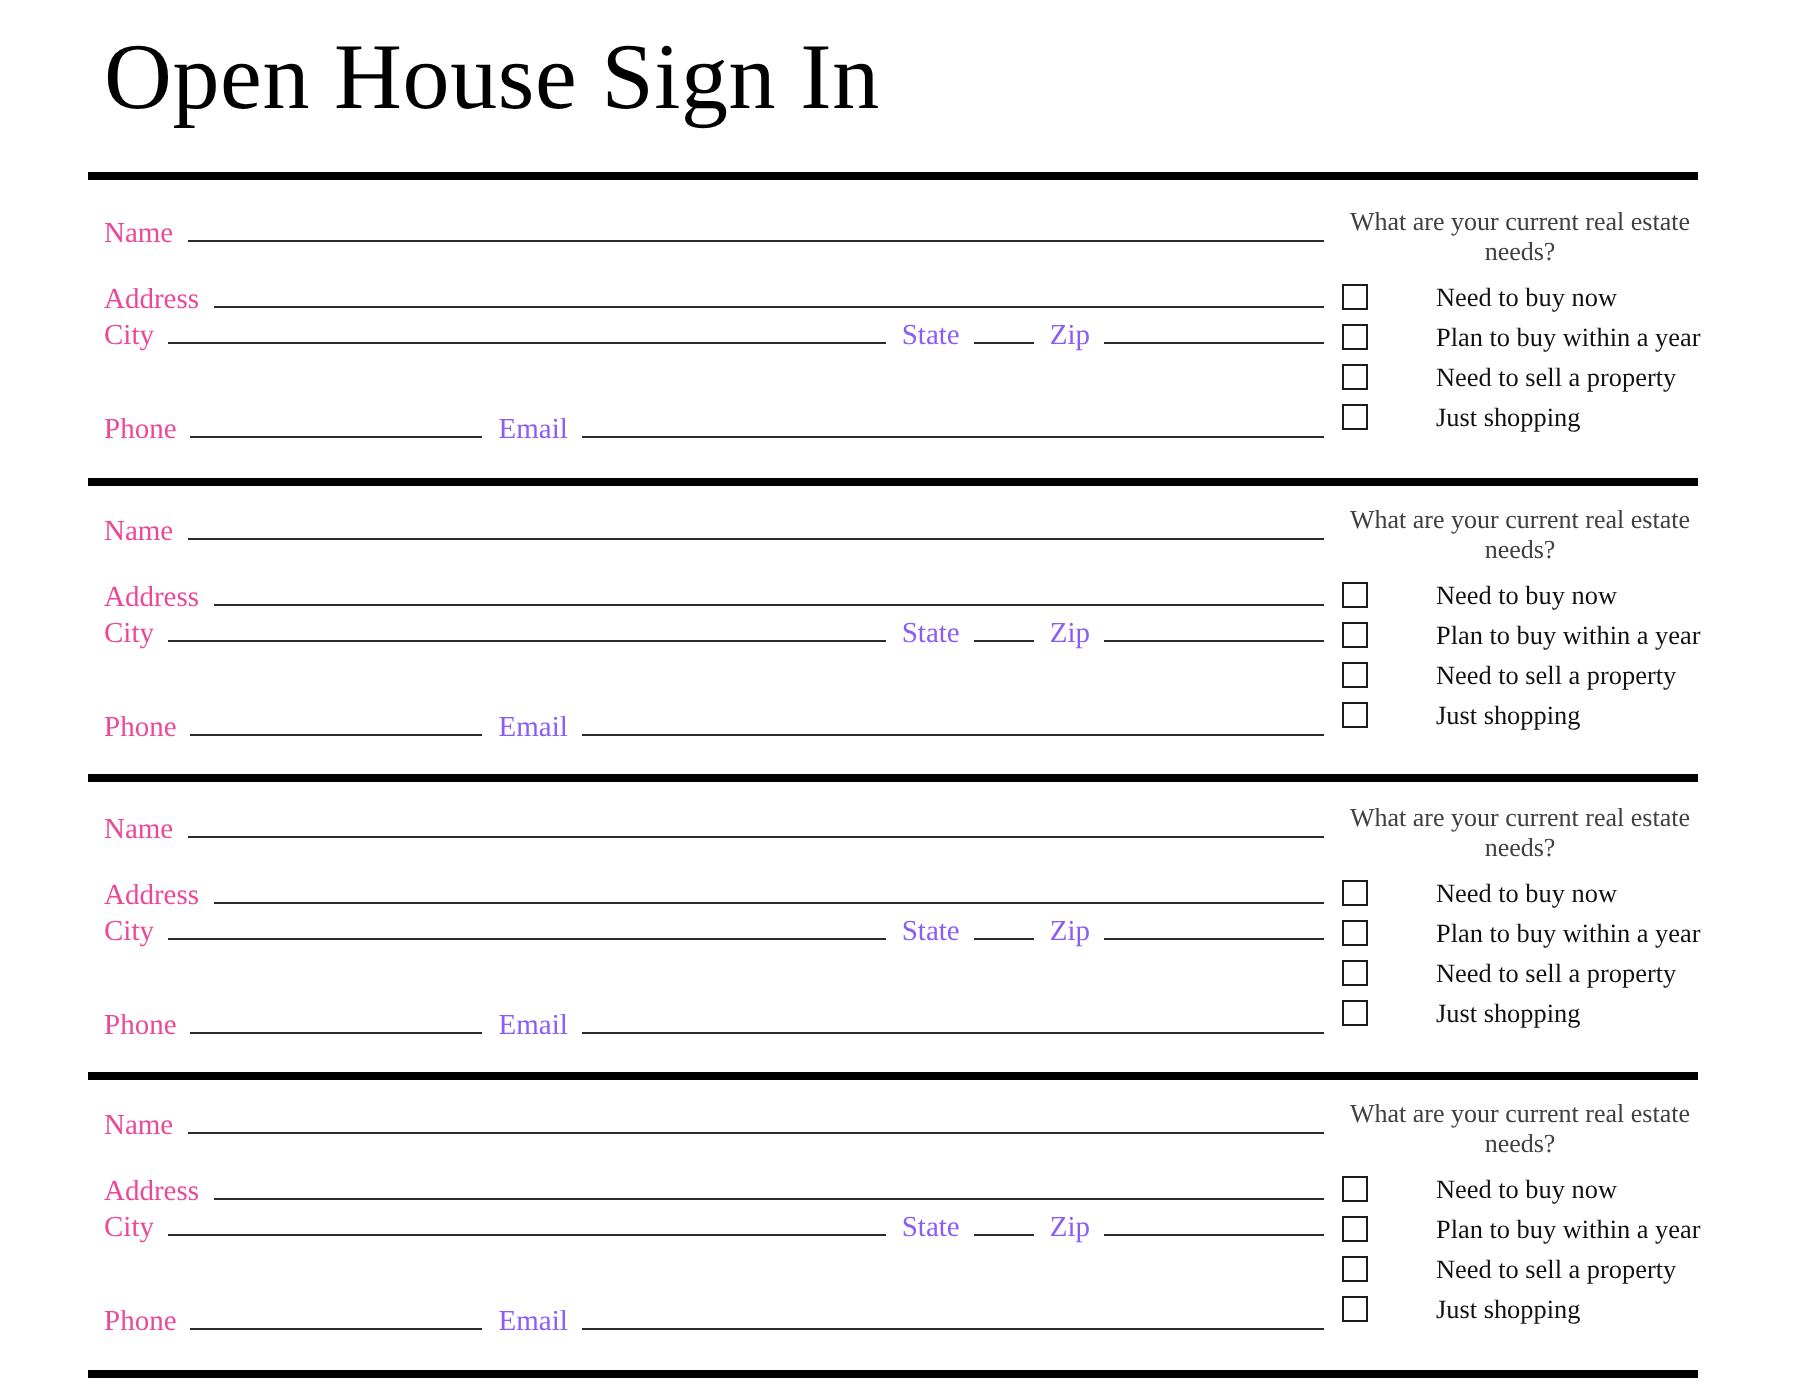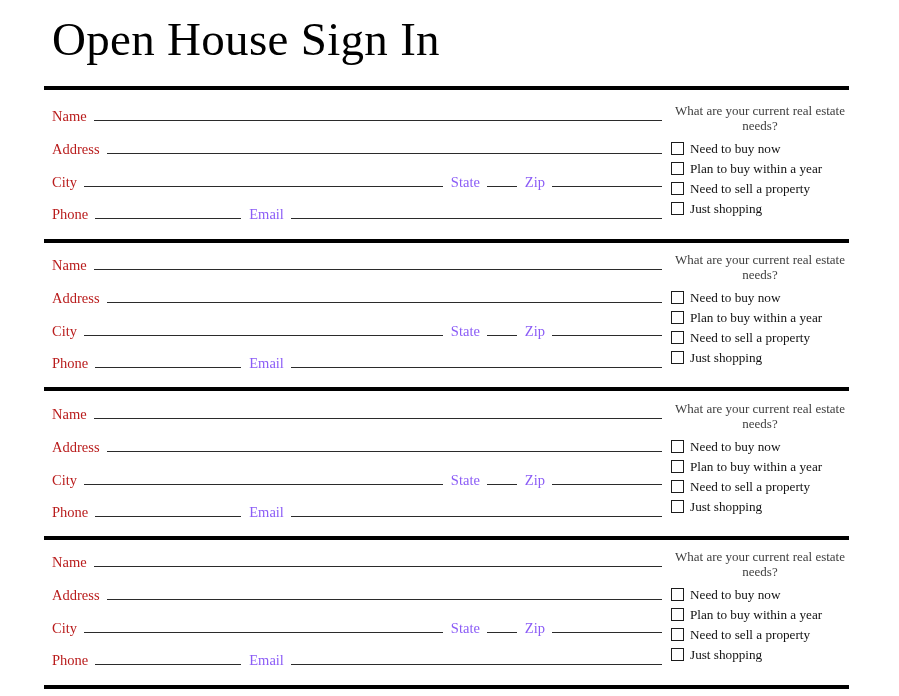--- a/index.html
+++ b/index.html
@@ -72,28 +72,28 @@
   .field-row {
     position: absolute;
     left: 0;
     height: 22px;
     display: flex;
     align-items: baseline;
     white-space: nowrap;
   }
   .field-row.row-name    { top: 13px;  width: 610px; }
   .field-row.row-address { top: 46px;  width: 610px; justify-content: flex-end; }
-  .field-row.row-city    { top: 79px;  width: 610px; }
+  .field-row.row-city    { top: 64px;  width: 610px; }
   .field-row.row-phone   { top: 111px; width: 610px; }
 
   .flabel {
     font-size: 14.5px;
     font-weight: 400;
     line-height: 1;
-    color: #b91c1c;
+    color: #ec4899;
     padding-right: 7px;
     flex: 0 0 auto;
   }
   .fline {
     flex: 1 1 auto;
     border-bottom: 1.2px solid #2b2b2b;
     height: 15px;
     min-width: 10px;
   }
   .fline.state-line {
@@ -151,20 +151,21 @@
     height: 13px;
     border: 1.3px solid #1c1c1c;
     background: #ffffff;
     box-sizing: border-box;
     margin-right: 6px;
   }
   .check-label {
     font-size: 13.2px;
     line-height: 1;
     color: #111111;
+    margin-left: 28px;
   }
 </style>
 </head>
 <body>
 
 <div class="page">
 
   <div class="title">Open House Sign In</div>
 
   <div class="rule r0"></div>

